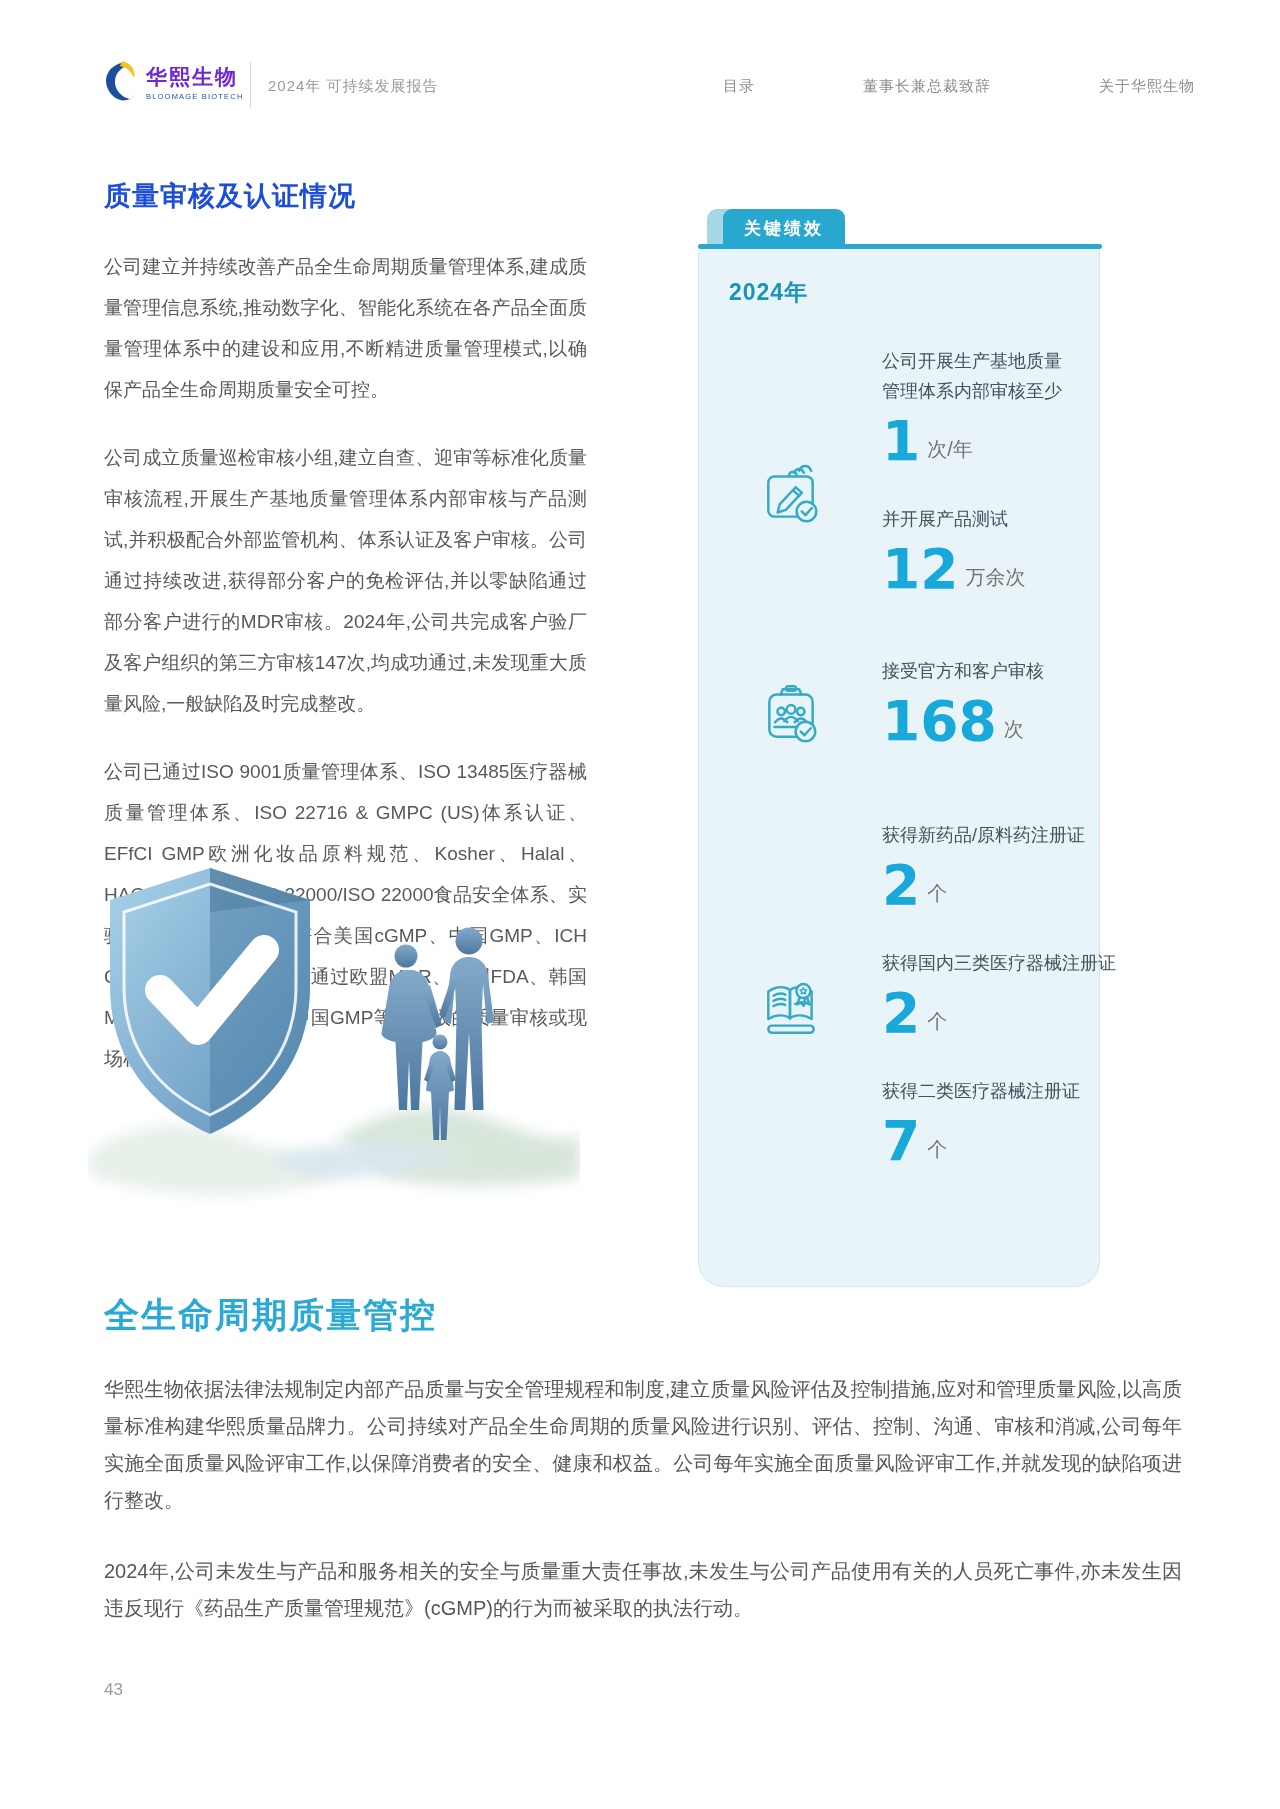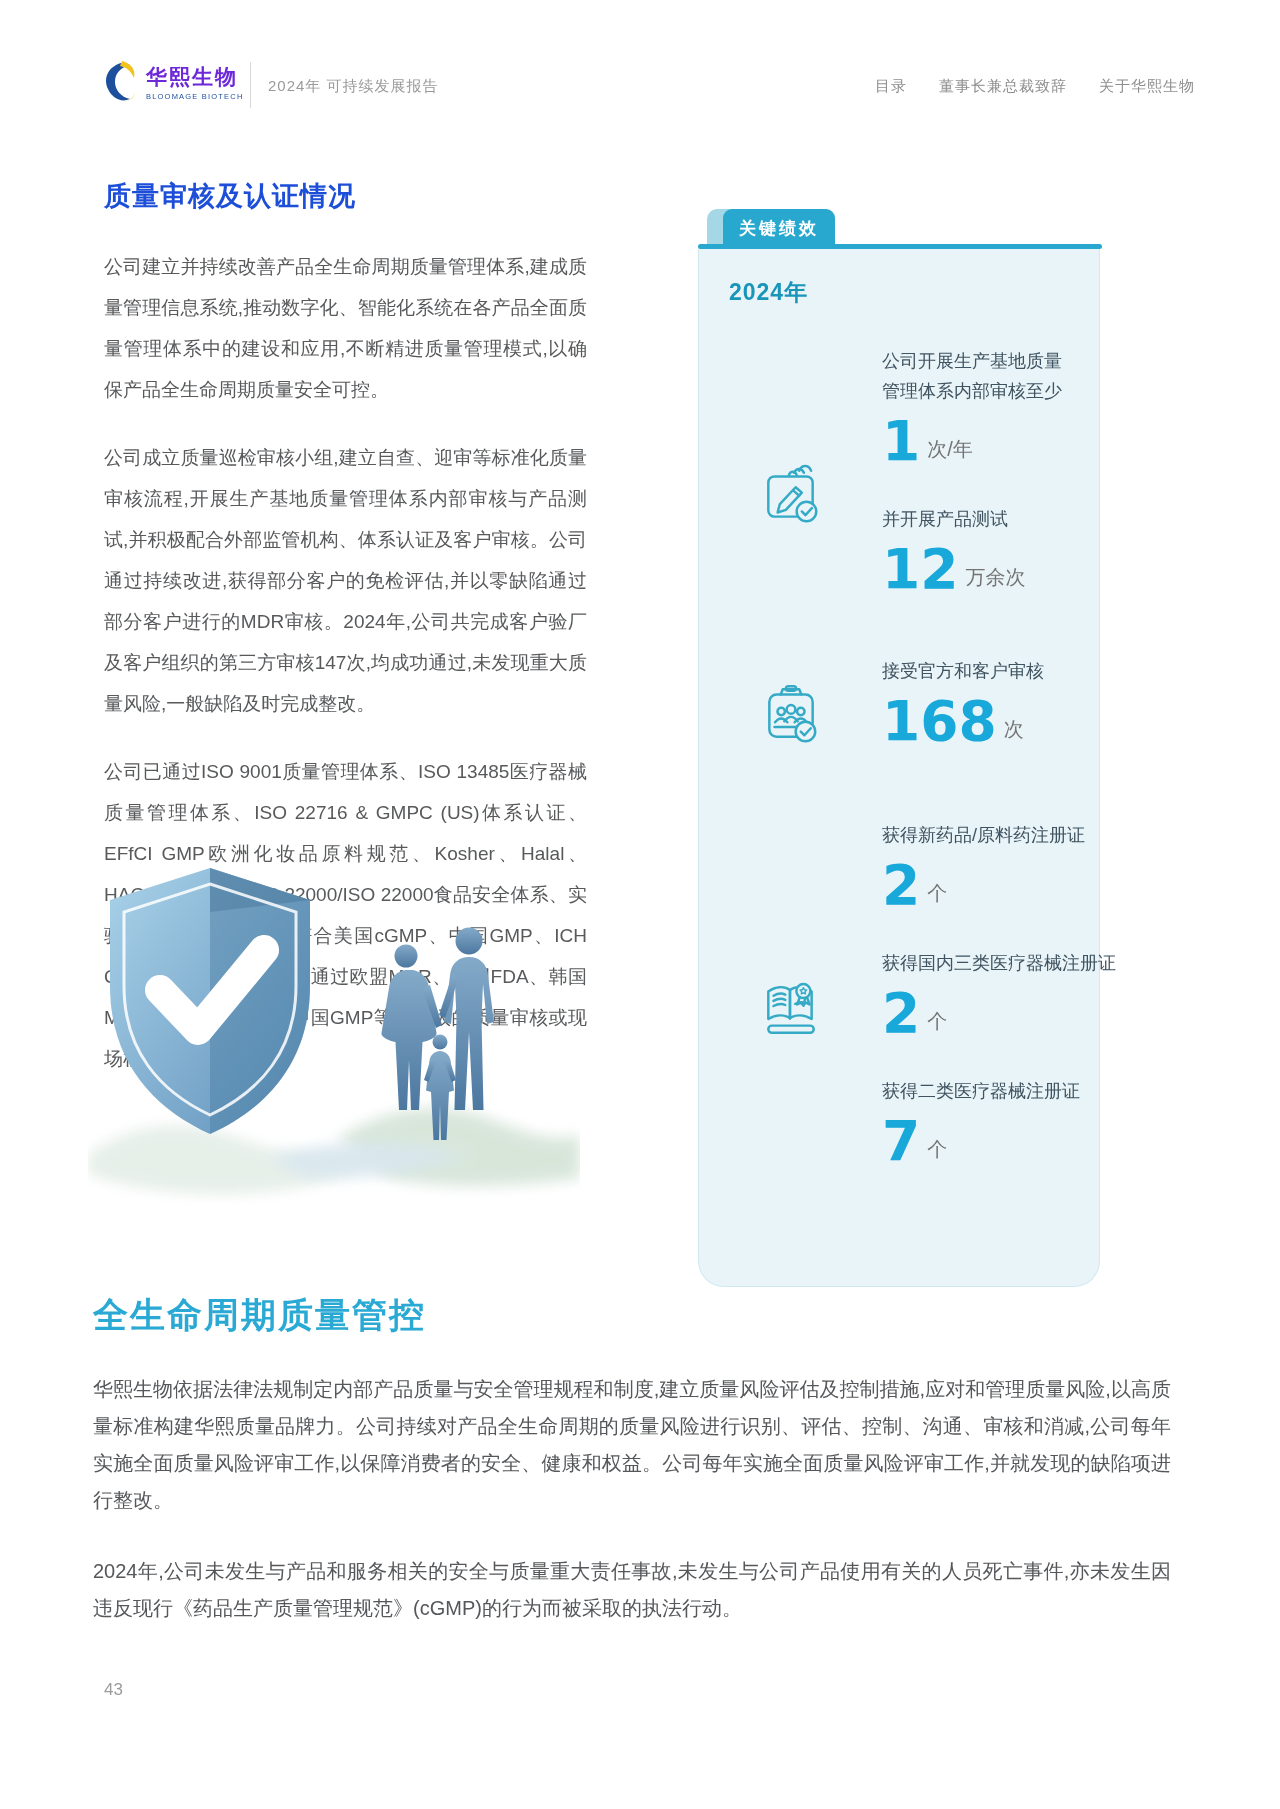--- a/index.html
+++ b/index.html
@@ -8,35 +8,35 @@
 
   
   .header{position:absolute;left:100px;top:58px;right:85px;height:56px;}
   .logo-wrap{position:absolute;left:0;top:2px;display:flex;align-items:center;}
   .logo-mark{width:38px;height:46px;}
   .logo-text{margin-left:8px;display:flex;flex-direction:column;}
   .logo-cn{font-size:21px;font-weight:bold;color:#6d28d9;letter-spacing:2px;line-height:24px;}
   .logo-en{font-size:7.5px;color:#1d4f9c;letter-spacing:1.2px;margin-top:3px;}
   .header-divider{position:absolute;left:150px;top:4px;width:1px;height:46px;background:#d8d8d8;}
   .report-title{position:absolute;left:168px;top:19px;font-size:15px;color:#9a9a9a;letter-spacing:1px;}
-  .nav{position:absolute;right:0;top:19px;display:flex;gap:32px;}
+  .nav{position:absolute;right:0;top:19px;display:flex;gap:108px;}
   .nav-item{font-size:15px;color:#8d8d8d;letter-spacing:1px;cursor:pointer;}
 
   
   .left-col{position:absolute;left:104px;top:178px;width:483px;}
   .sec1-title{font-size:27px;font-weight:bold;color:#1d4ed8;letter-spacing:1px;margin:0 0 32px 0;}
   .body-para{font-size:19px;line-height:41px;color:#57595b;text-align:justify;margin:0 0 27px 0;}
 
   
   .kpi-card{position:absolute;left:698px;top:247px;width:402px;height:1040px;
             background:#e9f4f8;border:1px solid #cfe9f1;border-top:none;
             border-radius:4px 4px 26px 26px;box-sizing:border-box;}
   .kpi-topbar{position:absolute;left:-1px;top:-3px;width:404px;height:5px;background:#29a8cf;border-radius:3px;}
   .kpi-tab-back{position:absolute;left:8px;top:-38px;width:46px;height:38px;background:#a6d7e7;border-radius:10px 10px 0 0;}
-  .kpi-tab{position:absolute;left:24px;top:-38px;width:112px;height:38px;background:#29a8cf;
+  .kpi-tab{position:absolute;left:24px;top:-38px;width:122px;height:38px;background:#29a8cf;
            border-radius:9px 9px 0 0;display:flex;align-items:center;justify-content:center;}
   .kpi-tab span{color:#ffffff;font-size:17px;font-weight:bold;letter-spacing:3px;}
   .kpi-inner{padding:30px 18px 0 30px;}
   .kpi-year{font-size:23px;font-weight:600;color:#1895b8;letter-spacing:1px;}
   .kpi-group{display:flex;align-items:center;margin-top:38px;}
   .kpi-icon-col{width:124px;flex:none;display:flex;justify-content:center;align-items:flex-start;}
   .kpi-icon{width:66px;height:66px;}
   .pad-t1{padding-top:48px;} .pad-t2{padding-top:20px;} .pad-t3{padding-top:20px;}
   .kpi-vline{width:2px;flex:none;background:#83cbde;border-radius:1px;}
   .kpi-items{flex:1;padding-left:27px;min-width:0;}
@@ -48,21 +48,21 @@
              font-family:"DejaVu Sans","Liberation Sans",sans-serif;}
   .kpi-unit{font-size:20px;color:#737373;margin-left:7px;padding-bottom:7px;}
   .kpi-note{font-size:18px;line-height:30px;color:#3f5360;width:196px;margin-top:2px;}
   .mt-item{margin-top:34px;}
   .gap-g2{margin-top:58px;} .gap-g3{margin-top:70px;}
 
   
   .illus{position:absolute;left:88px;top:838px;width:492px;height:366px;}
 
   
-  .lifecycle{position:absolute;left:93px;top:1292px;width:1078px;}
+  .lifecycle{position:absolute;left:104px;top:1292px;width:1078px;}
   .sec2-title{font-size:35px;font-weight:bold;color:#29a9d4;letter-spacing:2px;margin:0 0 32px 0;}
   .life-para{font-size:20px;line-height:37px;color:#55575a;text-align:justify;margin:0 0 34px 0;}
 
   .page-num{position:absolute;left:104px;top:1680px;font-size:17px;color:#9b9b9b;}
 </style>
 </head>
 <body>
 
 <div class="page">
 

